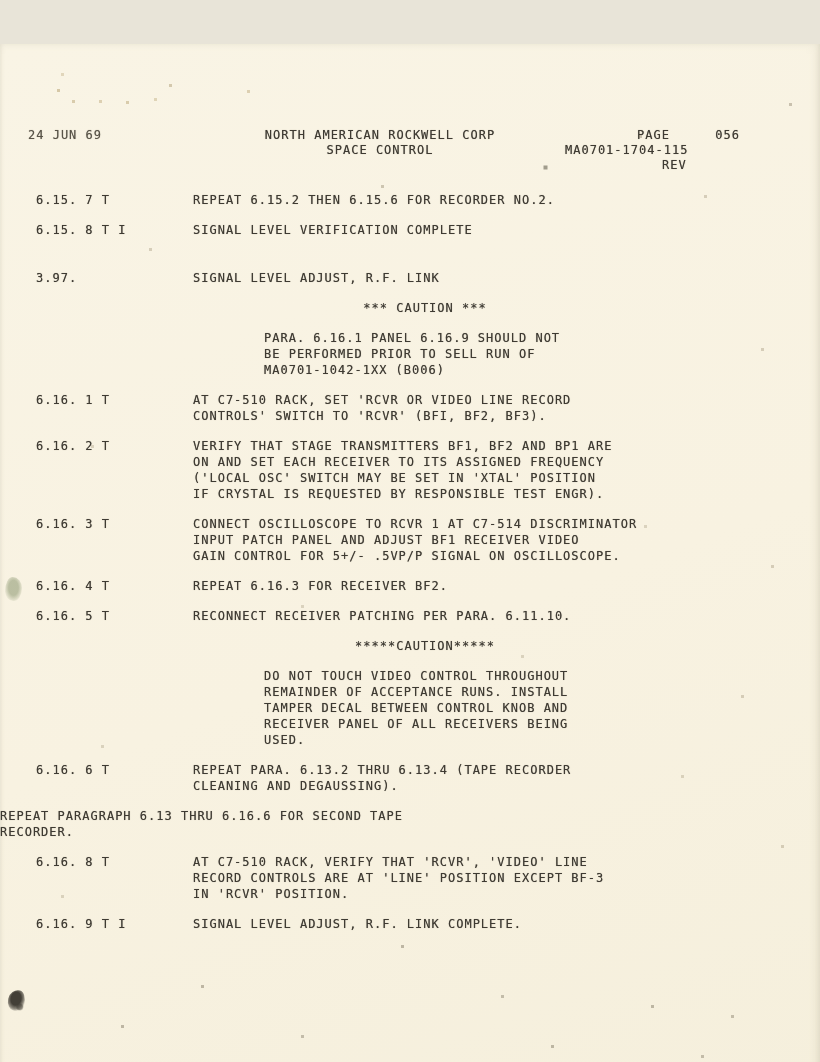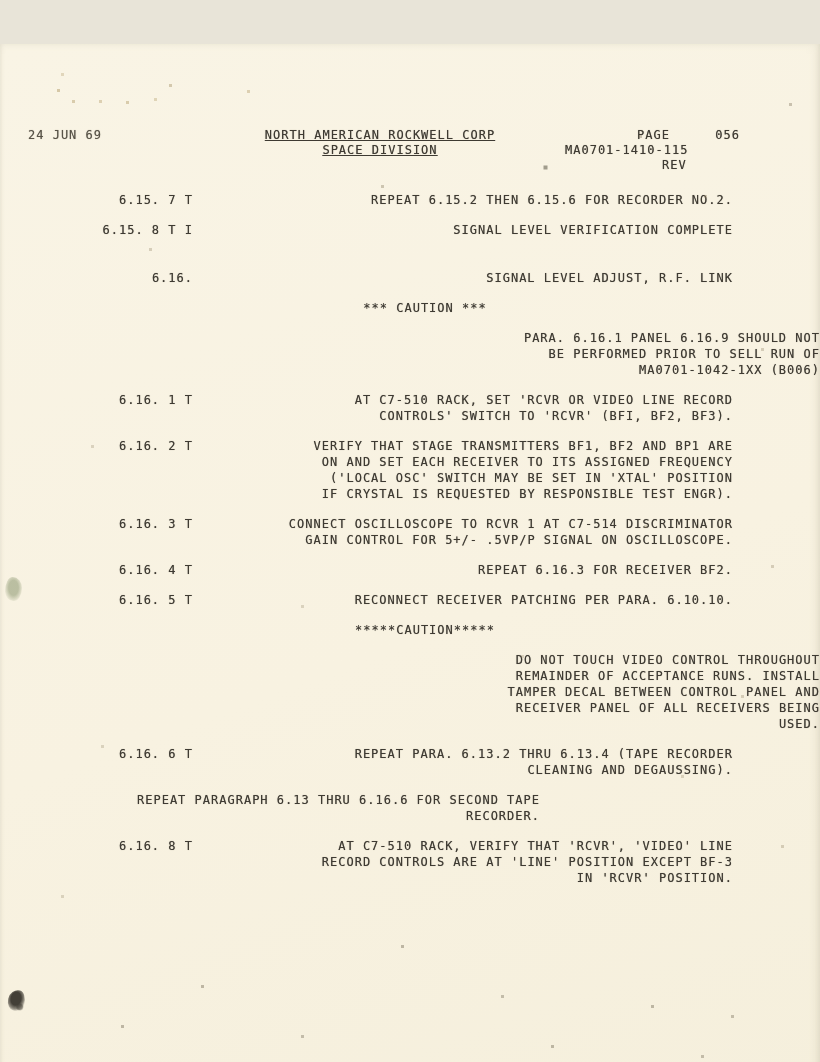--- a/index.html
+++ b/index.html
@@ -17,27 +17,27 @@
     font-family:"DejaVu Sans Mono", "Liberation Mono", monospace;
     font-size:12px;
     letter-spacing:1px;
     color:var(--ink);
     text-shadow:0 0 0.7px rgba(62,58,50,0.65);
     box-shadow:inset -4px 0 8px rgba(185,175,150,.18), inset 0 -3px 5px rgba(160,155,140,.25);
     margin-top:44px;
   }
   
   .hdr-date{position:absolute;left:28px;top:84px;color:rgba(75,70,58,.8);}
-  .hdr-center{position:absolute;left:240px;top:84px;width:280px;text-align:center;line-height:15px;text-decoration:underline;}
+  .hdr-center{position:absolute;left:240px;top:84px;width:280px;text-align:center;line-height:15px;}
   .hdr-right{position:absolute;left:565px;top:84px;width:175px;line-height:15px;}
   .hdr-right .pageline{display:flex;justify-content:space-between;padding-left:72px;}
   .hdr-right .revline{padding-left:97px;}
   
   .blocks{position:absolute;left:0;top:148px;right:0;line-height:16px;}
-  .block{margin-top:14px;text-align:right;}
+  .block{margin-top:14px;}
   .block:first-child{margin-top:0;}
   .block.gap2{margin-top:32px;}
   .block.step{display:flex;}
   .block.step .num{flex:0 0 157px;margin-left:36px;white-space:pre;}
   .block.step .lines{flex:1;max-width:540px;}
   .block.caution_title{width:520px;margin-left:165px;text-align:center;}
   .block.caution_body{margin-left:264px;}
   
   .bottom-edge{position:absolute;left:0;right:0;bottom:0;height:6px;background:linear-gradient(#d6d3cd,#c5c3bf);}
   .ink-blob{
@@ -94,47 +94,47 @@
 </style>
 </head>
 <body>
 
 <div class="page">
 
   <div class="hdr-date">24 JUN 69</div>
 
   <div class="hdr-center">
     <div>NORTH AMERICAN ROCKWELL CORP</div>
-    <div>SPACE DIVISION</div>
+    <div>SPACE CONTROL</div>
   </div>
 
   <div class="hdr-right">
     <div class="pageline">
       <span>PAGE</span>
       <span>056</span>
     </div>
-    <div>MA0701-1410-115</div>
+    <div>MA0701-1704-115</div>
     <div class="revline">REV</div>
   </div>
 
   <div class="blocks" id="blocks">
       <div class="block step">
         <div class="num">6.15. 7 T</div>
         <div class="lines">
           <div>REPEAT 6.15.2 THEN 6.15.6 FOR RECORDER NO.2.</div>
         </div>
       </div>
       <div class="block step">
         <div class="num">6.15. 8 T I</div>
         <div class="lines">
           <div>SIGNAL LEVEL VERIFICATION COMPLETE</div>
         </div>
       </div>
       <div class="block step gap2">
-        <div class="num">6.16.</div>
+        <div class="num">3.97.</div>
         <div class="lines">
           <div>SIGNAL LEVEL ADJUST, R.F. LINK</div>
         </div>
       </div>
       <div class="block caution_title">*** CAUTION ***</div>
       <div class="block caution_body">
         <div>PARA. 6.16.1 PANEL 6.16.9 SHOULD NOT</div>
         <div>BE PERFORMED PRIOR TO SELL RUN OF</div>
         <div>MA0701-1042-1XX (B006)</div>
       </div>
@@ -151,40 +151,41 @@
           <div>VERIFY THAT STAGE TRANSMITTERS BF1, BF2 AND BP1 ARE</div>
           <div>ON AND SET EACH RECEIVER TO ITS ASSIGNED FREQUENCY</div>
           <div>('LOCAL OSC' SWITCH MAY BE SET IN 'XTAL' POSITION</div>
           <div>IF CRYSTAL IS REQUESTED BY RESPONSIBLE TEST ENGR).</div>
         </div>
       </div>
       <div class="block step">
         <div class="num">6.16. 3 T</div>
         <div class="lines">
           <div>CONNECT OSCILLOSCOPE TO RCVR 1 AT C7-514 DISCRIMINATOR</div>
+          <div>INPUT PATCH PANEL AND ADJUST BF1 RECEIVER VIDEO</div>
           <div>GAIN CONTROL FOR 5+/- .5VP/P SIGNAL ON OSCILLOSCOPE.</div>
         </div>
       </div>
       <div class="block step">
         <div class="num">6.16. 4 T</div>
         <div class="lines">
           <div>REPEAT 6.16.3 FOR RECEIVER BF2.</div>
         </div>
       </div>
       <div class="block step">
         <div class="num">6.16. 5 T</div>
         <div class="lines">
-          <div>RECONNECT RECEIVER PATCHING PER PARA. 6.10.10.</div>
+          <div>RECONNECT RECEIVER PATCHING PER PARA. 6.11.10.</div>
         </div>
       </div>
       <div class="block caution_title">*****CAUTION*****</div>
       <div class="block caution_body">
         <div>DO NOT TOUCH VIDEO CONTROL THROUGHOUT</div>
         <div>REMAINDER OF ACCEPTANCE RUNS. INSTALL</div>
-        <div>TAMPER DECAL BETWEEN CONTROL PANEL AND</div>
+        <div>TAMPER DECAL BETWEEN CONTROL KNOB AND</div>
         <div>RECEIVER PANEL OF ALL RECEIVERS BEING</div>
         <div>USED.</div>
       </div>
       <div class="block step">
         <div class="num">6.16. 6 T</div>
         <div class="lines">
           <div>REPEAT PARA. 6.13.2 THRU 6.13.4 (TAPE RECORDER</div>
           <div>CLEANING AND DEGAUSSING).</div>
         </div>
       </div>
@@ -193,20 +194,26 @@
           <div>REPEAT PARAGRAPH 6.13 THRU 6.16.6 FOR SECOND TAPE</div>
           <div>RECORDER.</div>
         </div>
       </div>
       <div class="block step">
         <div class="num">6.16. 8 T</div>
         <div class="lines">
           <div>AT C7-510 RACK, VERIFY THAT 'RCVR', 'VIDEO' LINE</div>
           <div>RECORD CONTROLS ARE AT 'LINE' POSITION EXCEPT BF-3</div>
           <div>IN 'RCVR' POSITION.</div>
+        </div>
+      </div>
+      <div class="block step">
+        <div class="num">6.16. 9 T I</div>
+        <div class="lines">
+          <div>SIGNAL LEVEL ADJUST, R.F. LINK COMPLETE.</div>
         </div>
       </div>
     </div>
 
   <div class="green-smudge"></div>
   <div class="ink-blob"></div>
   <div class="specks"></div>
   <div class="bottom-band"></div>
   <div class="bottom-edge"></div>
 

